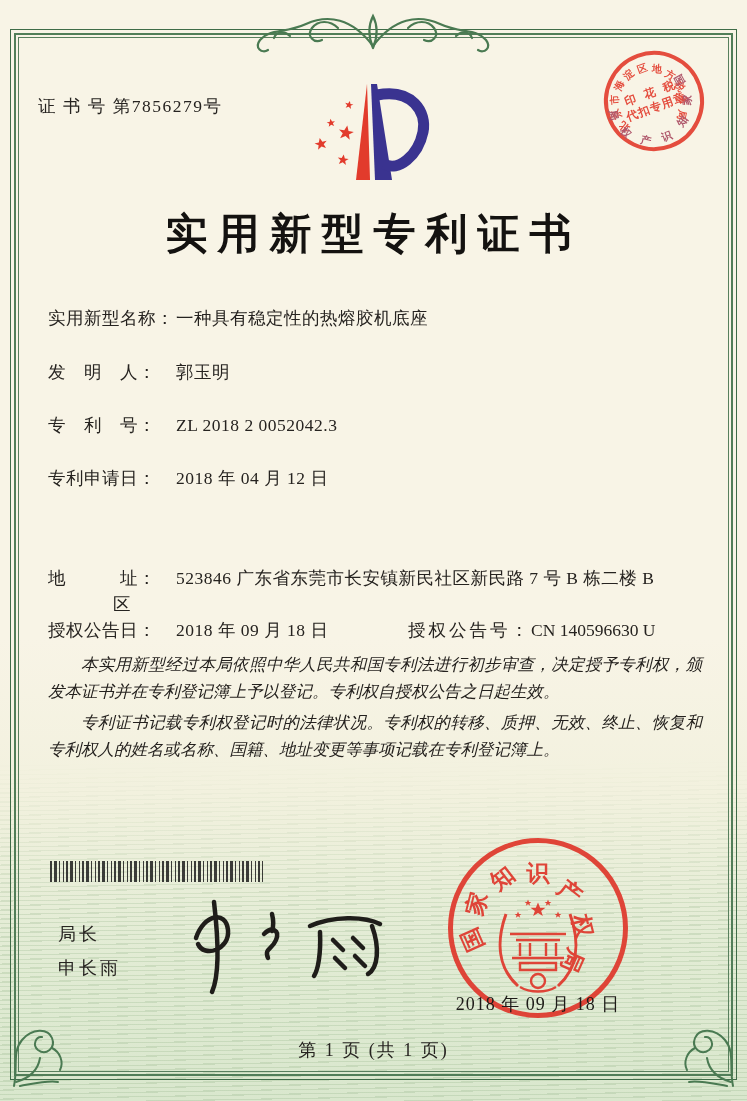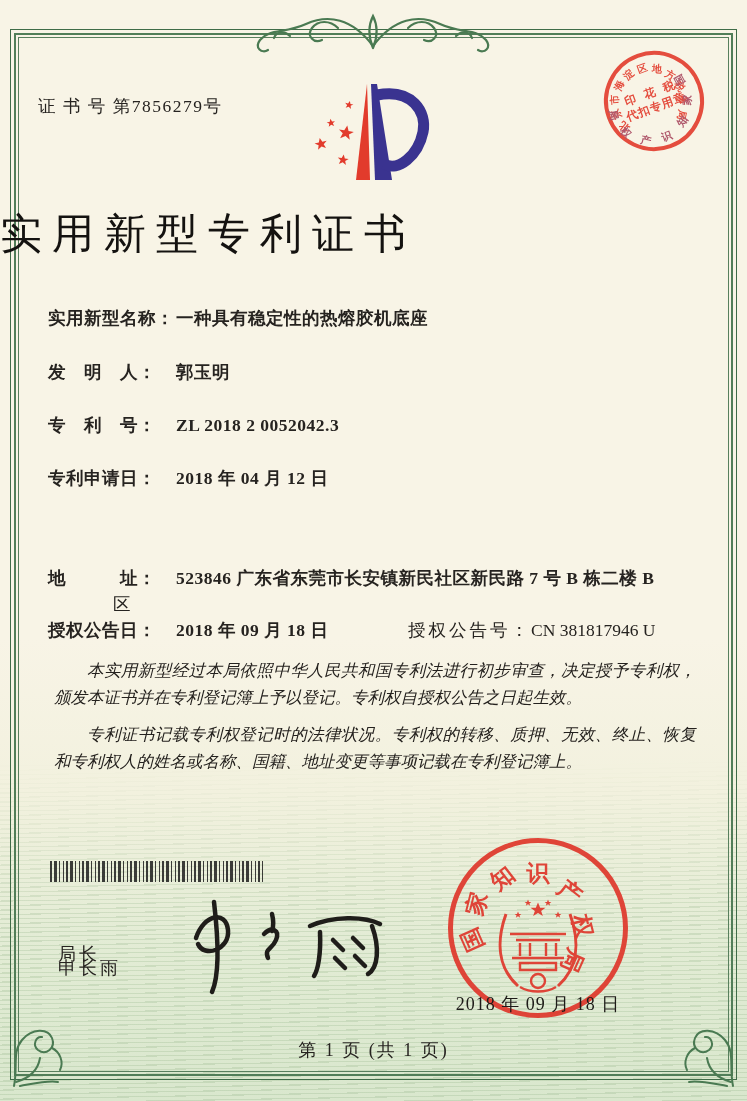--- a/index.html
+++ b/index.html
@@ -13,33 +13,33 @@
     background:repeating-linear-gradient(179deg, rgba(118,160,108,.20) 0 1.2px, rgba(255,255,255,0) 1.2px 4.5px);
     -webkit-mask-image:linear-gradient(180deg,transparent 0,#000 45%);
     mask-image:linear-gradient(180deg,transparent 0,#000 45%);
   }
   .frame1{position:absolute; top:29px; left:10px; right:10px; bottom:21px; border:1.5px solid #3f6c47; z-index:1;}
   .frame2{position:absolute; inset:3px; border:2.5px solid #517e58;}
   .frame3{position:absolute; inset:7px; border:1px solid #587f5d;}
   .orn{position:absolute; z-index:3;}
   .cert-no{position:absolute; left:38px; top:94px; font-size:17.5px; letter-spacing:1.5px; z-index:2;}
   .logo{position:absolute; left:312px; top:80px; z-index:2;}
-  .title{position:absolute; left:0; width:100%; top:206px; text-align:left;
-    font-size:42px; font-weight:400; letter-spacing:10px; color:#141210; z-index:2;}
-  .row{position:absolute; left:48px; width:660px; font-size:17.5px; z-index:2; letter-spacing:.5px;font-weight:bold;}
+  .title{position:absolute; left:0; width:100%; top:206px; text-align:center;
+    font-size:42px; font-weight:700; letter-spacing:10px; color:#141210; z-index:2;}
+  .row{position:absolute; left:48px; width:660px; font-size:17.5px; z-index:2; letter-spacing:.5px;}
   .row .label{display:inline-block; min-width:128px;}
   .row .value{letter-spacing:.5px;}
   .addr2{position:absolute; left:113px; top:592px; font-size:17.5px; z-index:2;}
   .grantno{position:absolute; left:408px; top:618px; font-size:17.5px; z-index:2;}
   .paras{position:absolute; left:44px; top:647px; width:662px; z-index:2;
     font-size:16.5px; line-height:27px; text-align:justify; font-style:italic; color:#24211e;}
-  .paras p{margin:10px; text-indent:2em;}
+  .paras p{margin:4px; text-indent:2em;}
   .barcode{position:absolute; left:50px; top:861px; width:213px; height:21px; opacity:.85; z-index:2;
     background:repeating-linear-gradient(90deg,#1c1c1c 0 2px,transparent 2px 4px,#1c1c1c 4px 7px,transparent 7px 9px,#1c1c1c 9px 10px,transparent 10px 13px,#1c1c1c 13px 14px,transparent 14px 16px);}
-  .officer-title{position:absolute; left:58px; top:922px; font-size:18px; letter-spacing:3px; z-index:2; font-family:Liberation Mono, monospace;margin-top:20px;}
+  .officer-title{position:absolute; left:58px; top:922px; font-size:18px; letter-spacing:3px; z-index:2; font-family:Liberation Mono, monospace;}
   .officer-name{position:absolute; left:58px; top:956px; font-size:18px; letter-spacing:3px; z-index:2; font-family:"Liberation Sans","DejaVu Sans",sans-serif;}
   .signature{position:absolute; left:168px; top:896px; z-index:2;}
   .seal{position:absolute; left:448px; top:838px; width:180px; height:180px; z-index:3; opacity:.92;}
   .seal-ring{position:absolute; inset:0; border:5px solid #df372b; border-radius:50%;}
   .arc{position:absolute; width:0; height:0;}
   .arc span{position:absolute; left:0; top:0; margin-left:-.5em; line-height:1; transform-origin:0 0; display:inline-block; white-space:pre;}
   .seal-arc{left:90px; top:90px; font-size:23px; font-weight:700; color:#df372b;}
   .seal-date{position:absolute; left:432px; top:992px; width:212px; text-align:center; font-size:18px; letter-spacing:1px; color:#1d1b18; z-index:4;}
   .tax{position:absolute; left:594px; top:41px; width:120px; height:120px; transform:rotate(-20deg); z-index:3; opacity:.9;}
   .tax-ring{position:absolute; inset:10px; border:4px solid #e23b2c; border-radius:50%;}
@@ -128,21 +128,21 @@
     <span class="label">专利申请日：</span><span class="value">2018 年 04 月 12 日</span>
   </div>
   <div class="row" style="top:566px">
     <span class="label">地　　　址：</span><span class="value">523846 广东省东莞市长安镇新民社区新民路 7 号 B 栋二楼 B</span>
   </div>
   <div class="addr2">区</div>
   <div class="row" style="top:618px">
     <span class="label">授权公告日：</span><span class="value">2018 年 09 月 18 日</span>
   </div>
   <div class="grantno">
-    <span style="letter-spacing:3px">授权公告号：</span><span>CN 381817946 U</span>
+    <span style="letter-spacing:3px">授权公告号：</span><span>CN 140596630 U</span>
   </div>
 
   <div class="paras">
     <p>本实用新型经过本局依照中华人民共和国专利法进行初步审查，决定授予专利权，颁发本证书并在专利登记簿上予以登记。专利权自授权公告之日起生效。</p>
     <p>专利证书记载专利权登记时的法律状况。专利权的转移、质押、无效、终止、恢复和专利权人的姓名或名称、国籍、地址变更等事项记载在专利登记簿上。</p>
   </div>
 
   <div class="barcode"></div>
 
   <div class="officer-title">局长</div>

